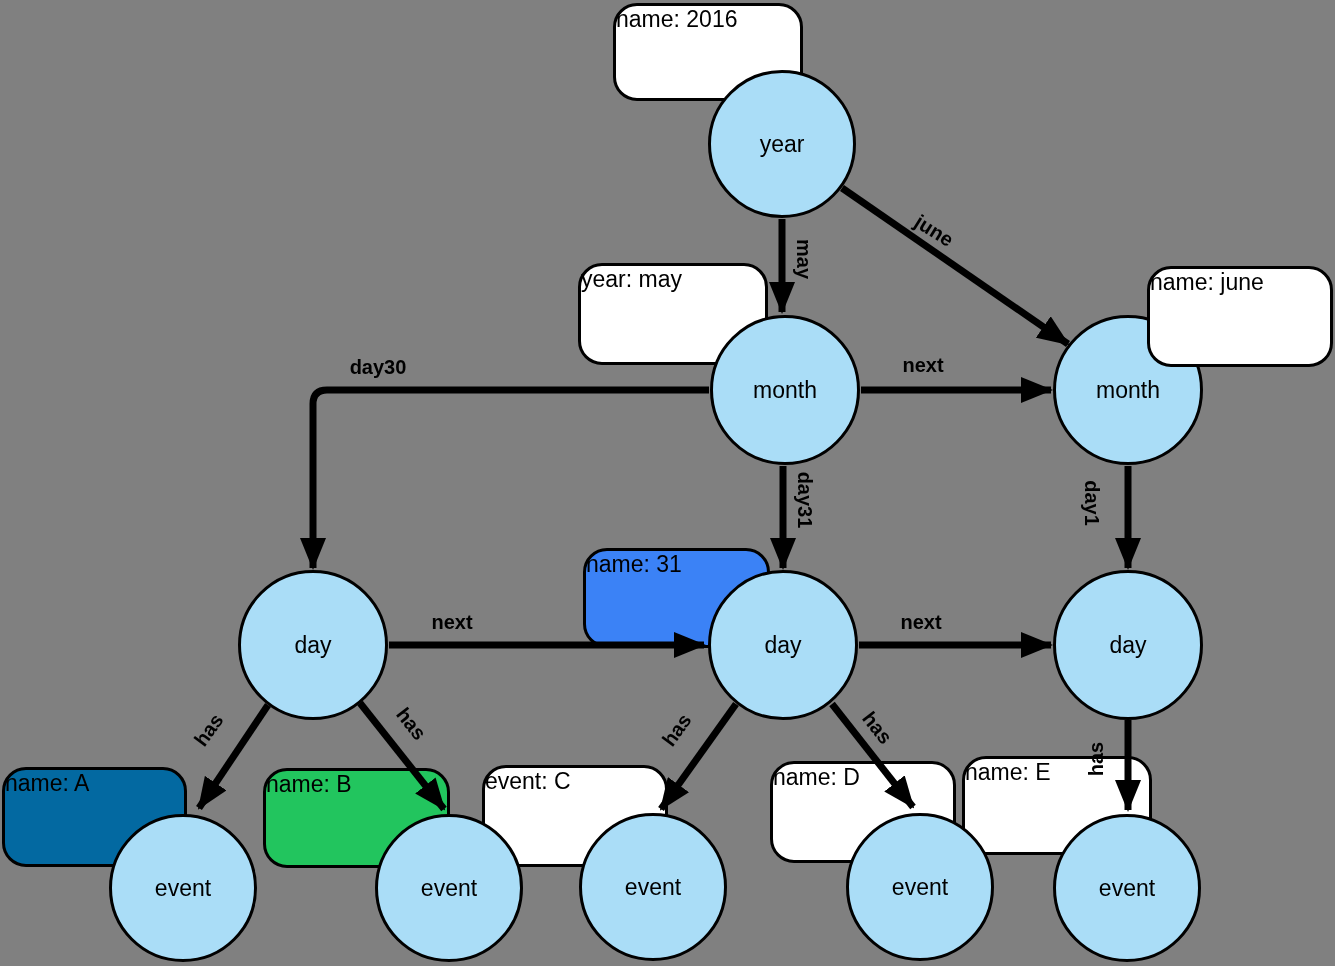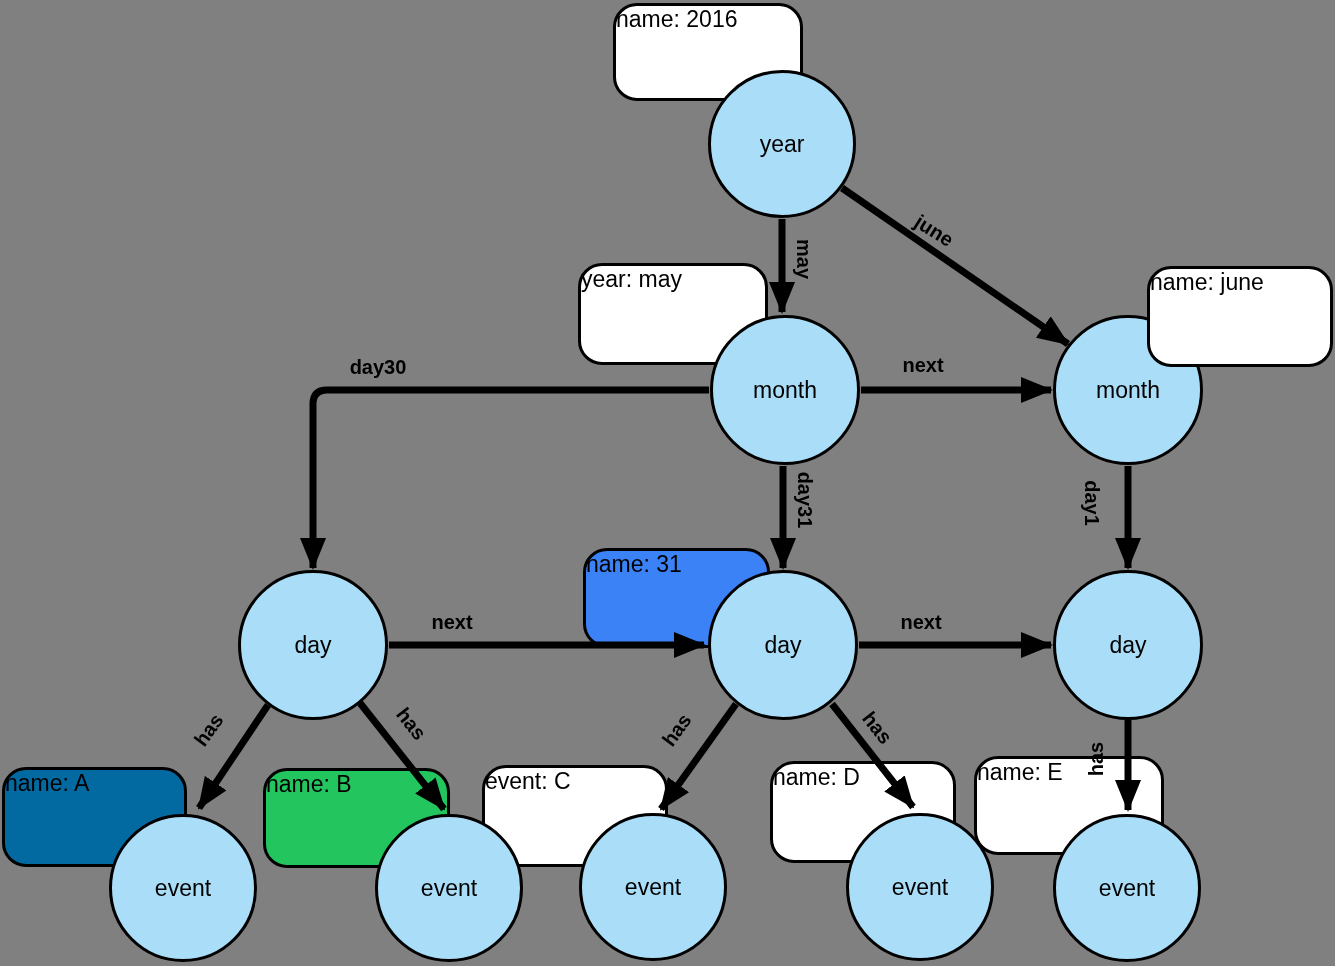--- a/index.html
+++ b/index.html
@@ -91,21 +91,21 @@
     </div>
     <div class="pbox" style="left: 263px; top: 768px; width: 187px; height: 100px; background: #22c55e;">
       <span>name: B</span>
     </div>
     <div class="pbox" style="left: 482px; top: 765px; width: 186px; height: 102px; background: rgb(255, 255, 255);">
       <span>event: C</span>
     </div>
     <div class="pbox" style="left: 732px; top: 761px; width: 186px; height: 102px; background: rgb(255, 255, 255); margin-left: 38px;">
       <span>name: D</span>
     </div>
-    <div class="pbox" style="left: 962px; top: 756px; width: 190px; height: 99px; background: rgb(255, 255, 255); margin-left: 12px;">
+    <div class="pbox" style="left: 962px; top: 756px; width: 190px; height: 99px; background: rgb(255, 255, 255);">
       <span>name: E</span>
     </div>
     <span class="edge-label" style="left: 803px; top: 259px; --rot: 90deg;">may</span>
     <span class="edge-label" style="left: 934px; top: 231px; --rot: 32deg;">june</span>
     <span class="edge-label" style="left: 923px; top: 365px; --rot: 0deg;">next</span>
     <span class="edge-label" style="left: 378px; top: 367px; --rot: 0deg;">day30</span>
     <span class="edge-label" style="left: 804px; top: 500px; --rot: 90deg;">day31</span>
     <span class="edge-label" style="left: 1091px; top: 503px; --rot: 90deg;">day1</span>
     <span class="edge-label" style="left: 452px; top: 622px; --rot: 0deg;">next</span>
     <span class="edge-label" style="left: 921px; top: 622px; --rot: 0deg;">next</span>

